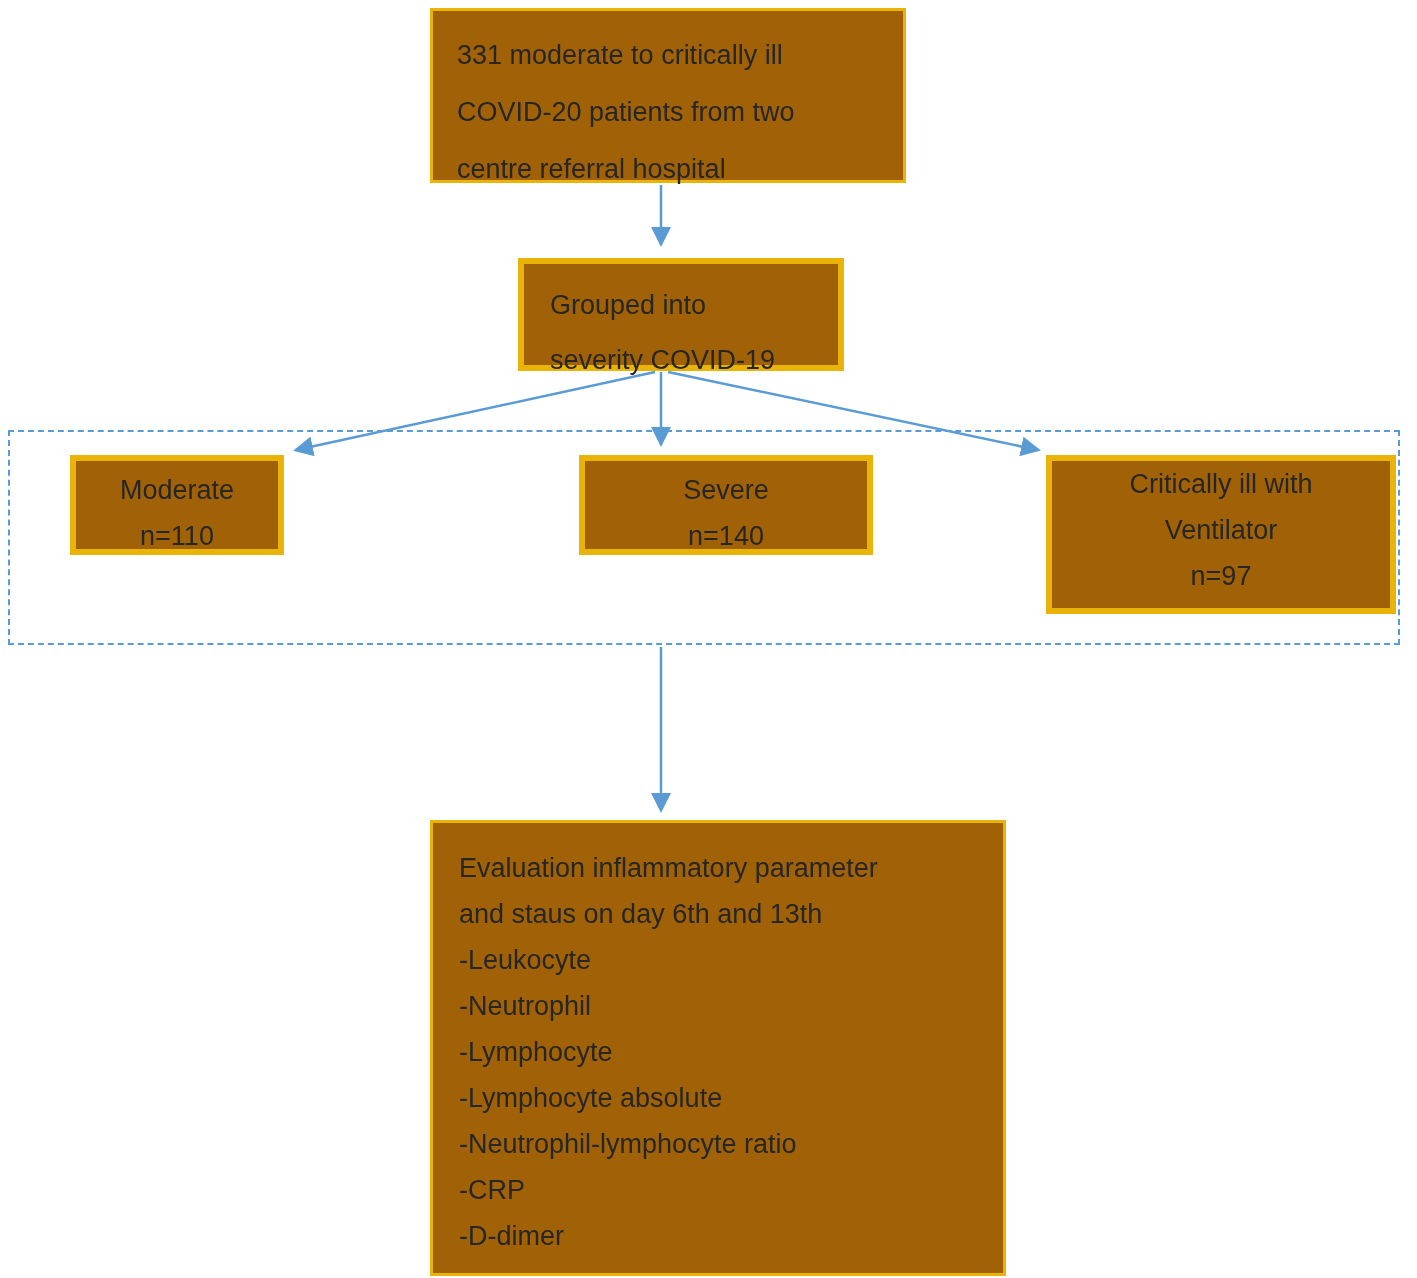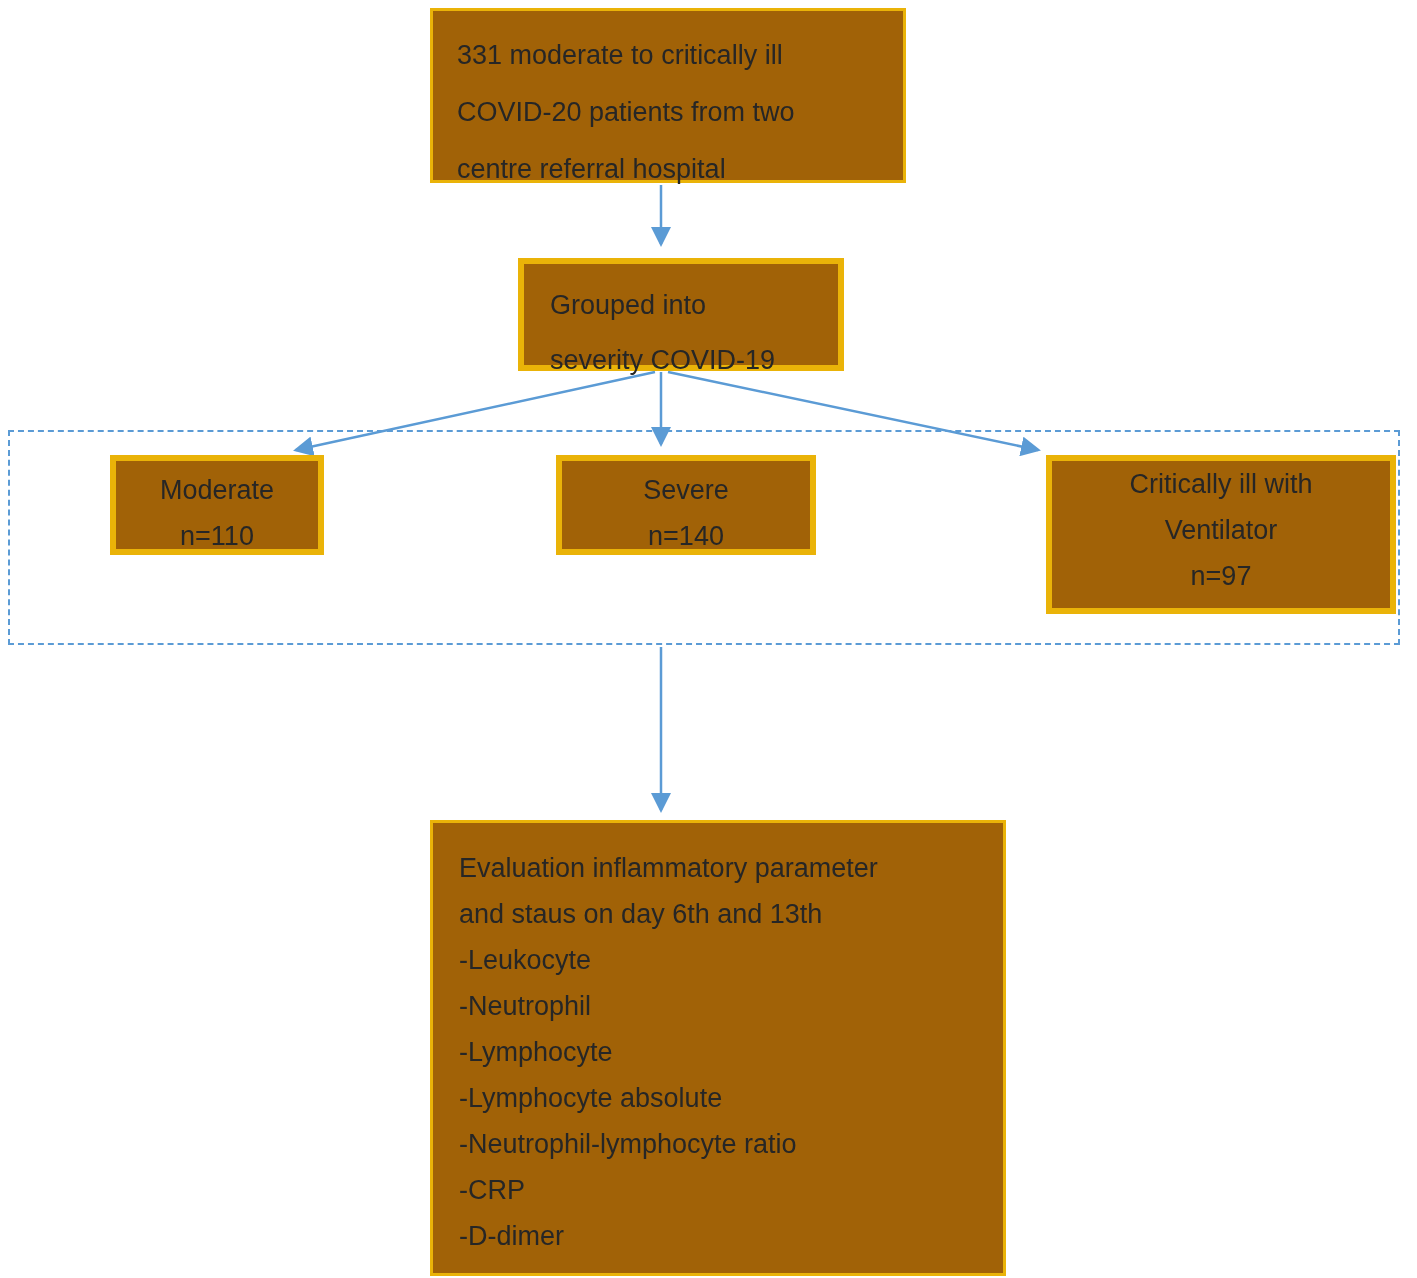--- a/index.html
+++ b/index.html
@@ -41,24 +41,23 @@
     position: absolute;
     left: 8px; top: 430px; width: 1392px; height: 215px;
     border: 2px dashed #5B9BD5;
     box-sizing: border-box;
     background: transparent;
   }
   #moderate-box {
     left: 70px; top: 455px; width: 214px; height: 100px;
     text-align: center;
     padding-top: 6px;
-    margin-left: 40px;
   }
   #severe-box {
-    left: 556px; top: 455px; width: 260px; height: 100px;
+    left: 579px; top: 455px; width: 294px; height: 100px;
     text-align: center;
     padding-top: 6px;
   }
   #critical-box {
     left: 1046px; top: 455px; width: 350px; height: 159px;
     text-align: center;
   }
   #evaluation-box {
     left: 430px; top: 820px; width: 576px; height: 456px;
     padding: 22px 18px 0 26px;

